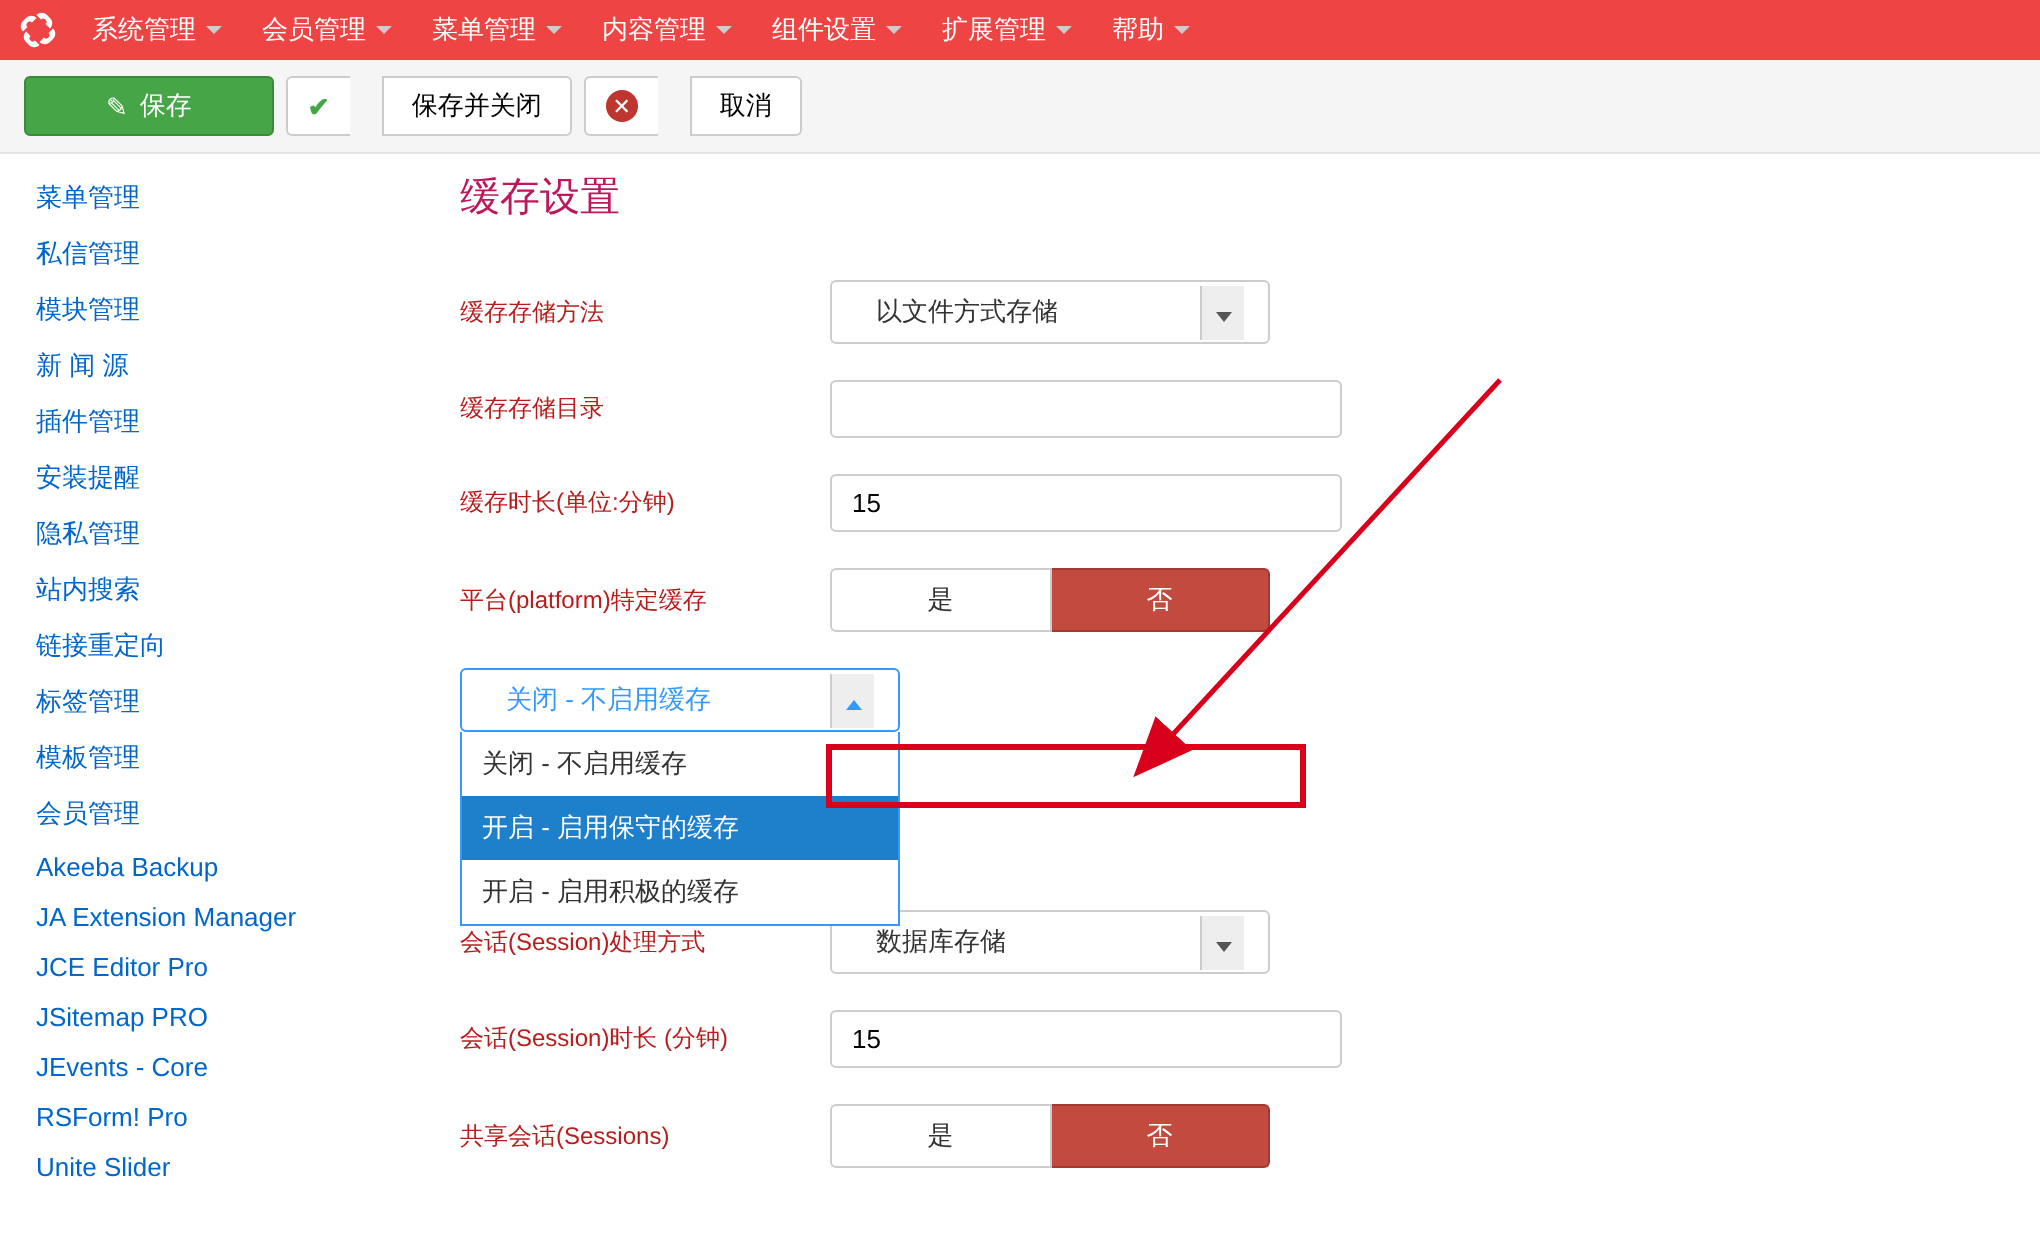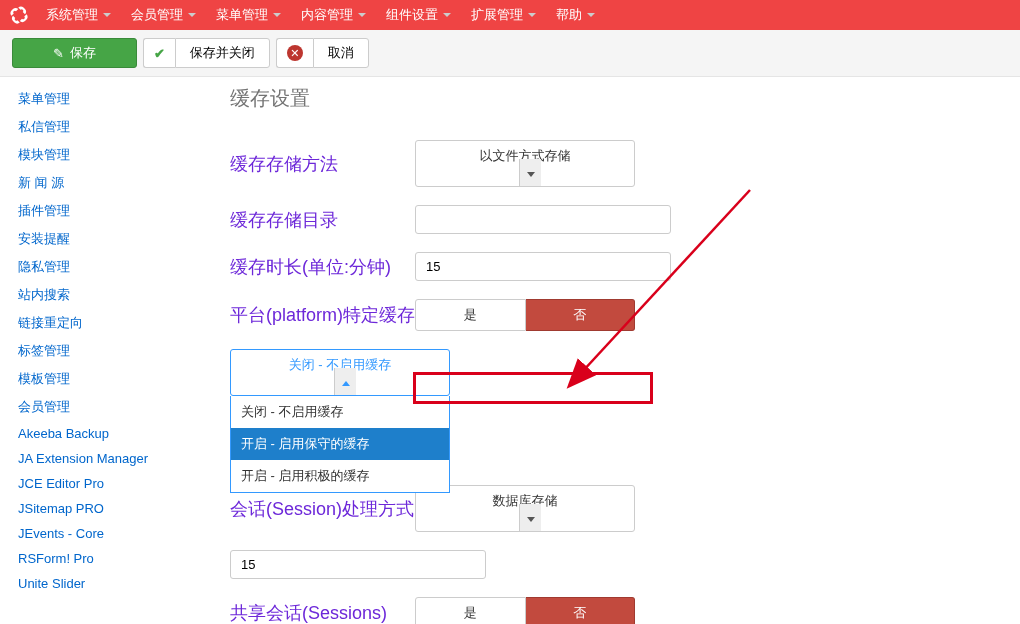--- a/index.html
+++ b/index.html
@@ -8,36 +8,36 @@
     .top-nav { background: #ef4444; height: 30px; display: flex; align-items: center; padding: 0 10px; }
     .top-nav-item { color: #fff; padding: 0 10px; font-size: 13px; cursor: pointer; display: flex; align-items: center; height: 100%; }
     .joomla-icon { width: 18px; height: 18px; margin-right: 8px; }
     .caret { display: inline-block; width: 0; height: 0; margin-left: 5px; border-left: 4px solid transparent; border-right: 4px solid transparent; border-top: 4px solid #ccc; }
     
     .toolbar { background: #f5f5f5; padding: 8px 12px; border-bottom: 1px solid #e5e5e5; display: flex; gap: 6px; }
     .btn { padding: 5px 14px; border: 1px solid #ccc; border-radius: 3px; background: #fff; cursor: pointer; font-size: 13px; display: inline-flex; align-items: center; gap: 6px; }
     .btn-save { background: #46a546; border-color: #3a8a3a; color: #fff; padding: 5px 40px; }
     .btn-group { display: flex; }
     .btn-group .btn-icon { border-radius: 3px 0 0 3px; border-right: none; padding: 5px 10px; }
-    .btn-group .btn-text { border-radius: 0 3px 3px 0; }
+    .btn-group .btn-text { border-radius: 0 3px 3px 0; margin-left: 16px; }
     .icon-check { color: #46a546; font-weight: bold; }
     .icon-cancel { background: #bd362f; color: #fff; border-radius: 50%; width: 16px; height: 16px; display: inline-flex; align-items: center; justify-content: center; font-size: 11px; }
     
     .main { display: flex; padding-top: 8px; }
     .sidebar { width: 200px; padding: 0 12px; }
     .sidebar-item { display: block; padding: 5px 6px; color: #0066cc; cursor: pointer; font-size: 13px; }
     
     .content { flex: 1; padding: 0 20px 0 30px; }
-    .section-title { font-size: 20px; color: #737373; margin-bottom: 28px; font-weight: normal; }
+    .section-title { font-size: 20px; color: #be185d; margin-bottom: 28px; font-weight: normal; }
     .form-row { display: flex; align-items: center; margin-bottom: 18px; }
-    .form-label { width: 185px; color: #6d28d9; font-size: 18px; }
+    .form-label { width: 185px; color: #b91c1c; font-size: 12px; }
     .form-control-wrap { flex: 1; }
     
     .select-wrap { position: relative; width: 220px; }
-    .select-display { border: 1px solid #ccc; border-radius: 3px; padding: 6px 22px; background: #fff; cursor: pointer; display: flex; justify-content: space-between; align-items: center; font-size: 13px; flex-direction: column; }
+    .select-display { border: 1px solid #ccc; border-radius: 3px; padding: 6px 22px; background: #fff; cursor: pointer; display: flex; justify-content: space-between; align-items: center; font-size: 13px; }
     .select-display.open { border-color: #3399ff; color: #3399ff; }
     .select-arrow { width: 22px; text-align: center; border-left: 1px solid #ccc; margin: -6px -10px -6px 0; padding: 6px 0; background: #eee; }
     .select-arrow::before { content: ""; display: inline-block; width: 0; height: 0; border-left: 4px solid transparent; border-right: 4px solid transparent; border-top: 5px solid #555; }
     .select-arrow.up::before { border-top: none; border-bottom: 5px solid #3399ff; }
     
     .dropdown { position: absolute; top: 100%; left: 0; right: 0; background: #fff; border: 1px solid #3399ff; border-top: none; z-index: 10; }
     .dropdown-item { padding: 7px 10px; cursor: pointer; font-size: 13px; }
     .dropdown-item.selected { background: #1e7fcb; color: #fff; }
     
     .highlight-box { position: absolute; border: 3px solid #d9001b; pointer-events: none; z-index: 20; }
@@ -194,20 +194,21 @@
         <div class="select-wrap">
           <div class="select-display">
               <span>数据库存储</span>
               <span class="select-arrow"></span>
             </div>
         </div>
       </div>
     </div>
 
     <div class="form-row">
+      <div class="form-label">会话(Session)时长 (分钟)</div>
       <div class="form-control-wrap">
         <input class="text-input" value="15" style="">
       </div>
     </div>
 
     <div class="form-row">
       <div class="form-label">共享会话(Sessions)</div>
       <div class="form-control-wrap">
         <div class="btn-radio-group">
           <div class="btn-radio">是</div>

